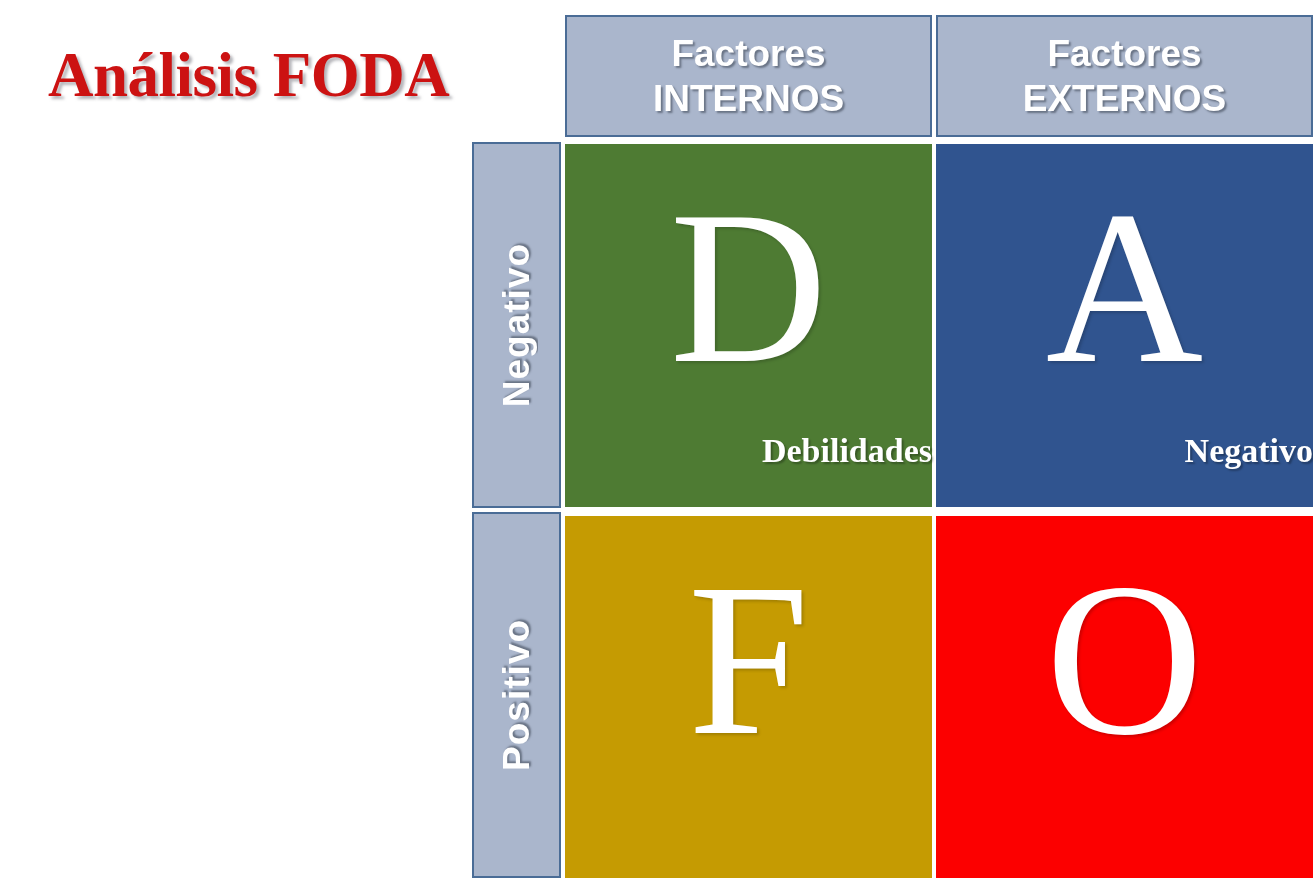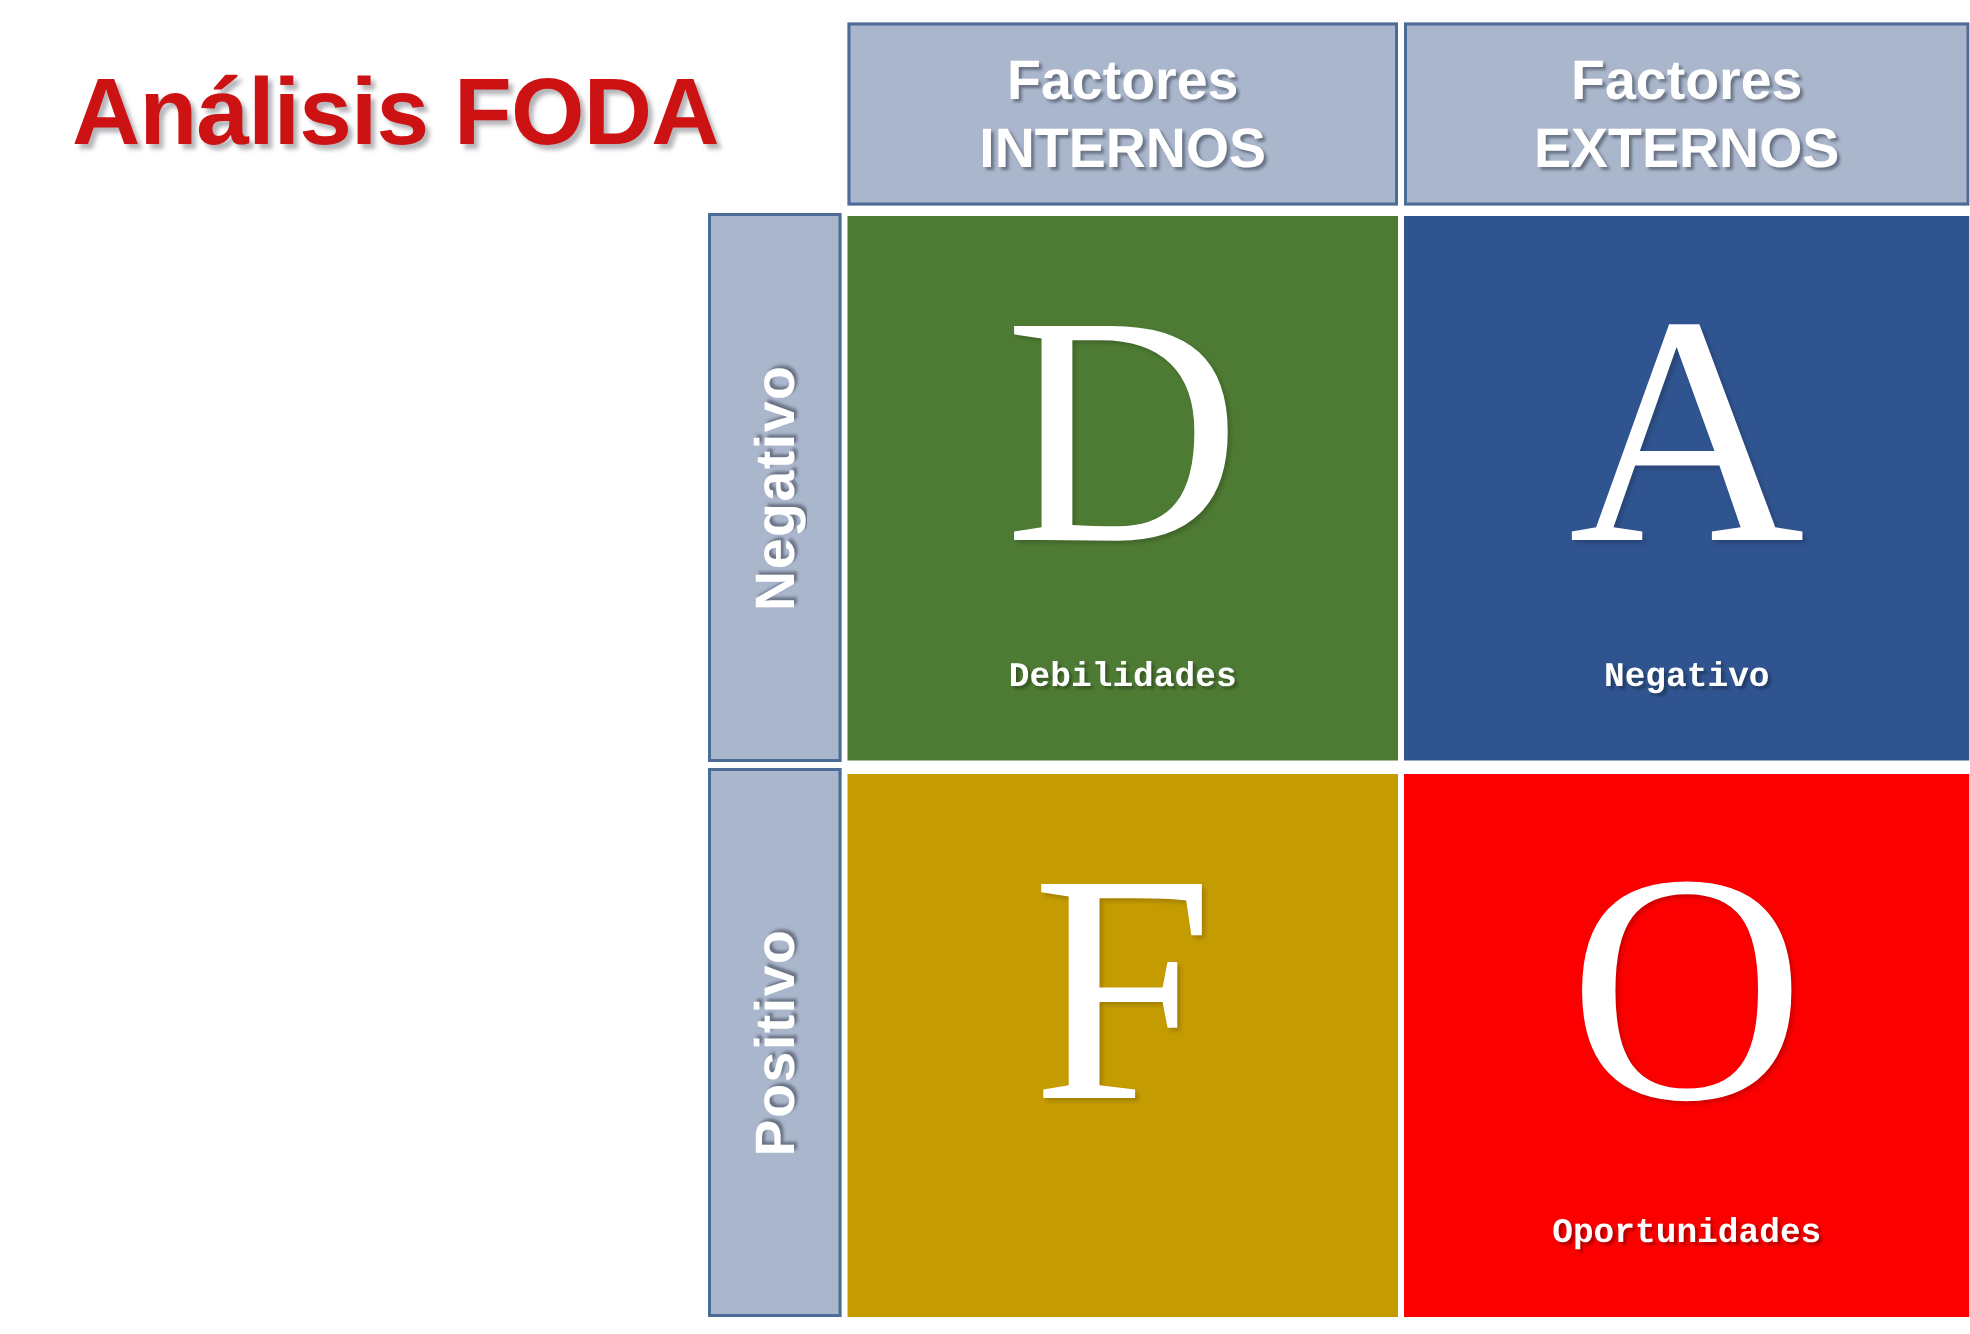--- a/index.html
+++ b/index.html
@@ -14,21 +14,21 @@
     overflow: hidden;
     font-family: "Liberation Sans", sans-serif;
   }
 
   
   #foda-title {
     position: absolute;
     left: 48px;
     top: 40px;
     width: 500px;
-    font-family: Liberation Sans, sans-serif;
+    font-family: Liberation Serif, serif;
     font-weight: bold;
     font-size: 63px;
     line-height: 70px;
     letter-spacing: -0.5px;
     color: #cc1212;
     text-shadow: 3px 3px 3px rgba(120,120,130,0.55);
     white-space: nowrap;
   }
 
   
@@ -83,25 +83,25 @@
     font-size: 218px;
     line-height: 228px;
     margin-top: 30px;
     text-shadow: 2px 2px 3px rgba(0,0,0,0.18);
   }
   .quad-name {
     position: absolute;
     bottom: 38px;
     left: 0;
     right: 0;
-    text-align: center;
-    font-family: Liberation Mono, monospace;
+    text-align: right;
+    font-family: Liberation Serif, serif;
     font-weight: bold;
     color: #ffffff;
-    font-size: 23px;
+    font-size: 34px;
     line-height: 36px;
     letter-spacing: 0px;
     text-shadow: 2px 2px 2px rgba(0,0,0,0.30);
   }
 
   
   #hdr-internos   { left: 93px;  top: 0px;   width: 367px; height: 122px; }
   #hdr-externos   { left: 464px; top: 0px;   width: 377px; height: 122px; }
   #lbl-negativo   { left: 0px;   top: 127px; width: 89px;  height: 366px; }
   #lbl-positivo   { left: 0px;   top: 497px; width: 89px;  height: 366px; }
@@ -145,16 +145,15 @@
     <span class="quad-letter">A</span>
     <span class="quad-name">Negativo</span>
   </div>
 
   <div id="quad-f" class="cell quadrant">
     <span class="quad-letter">F</span>
   </div>
 
   <div id="quad-o" class="cell quadrant">
     <span class="quad-letter">O</span>
-    <span class="quad-name">Oportunidades</span>
   </div>
 
 </div>
 
 </body></html>

